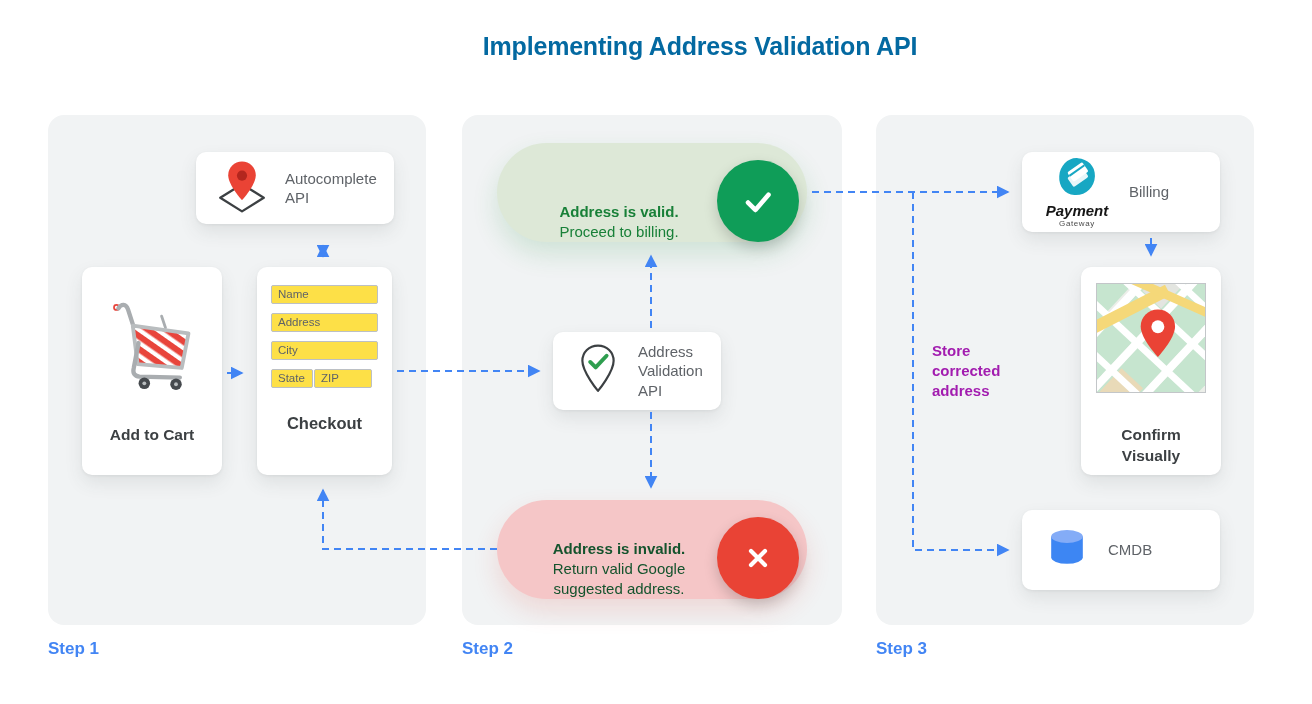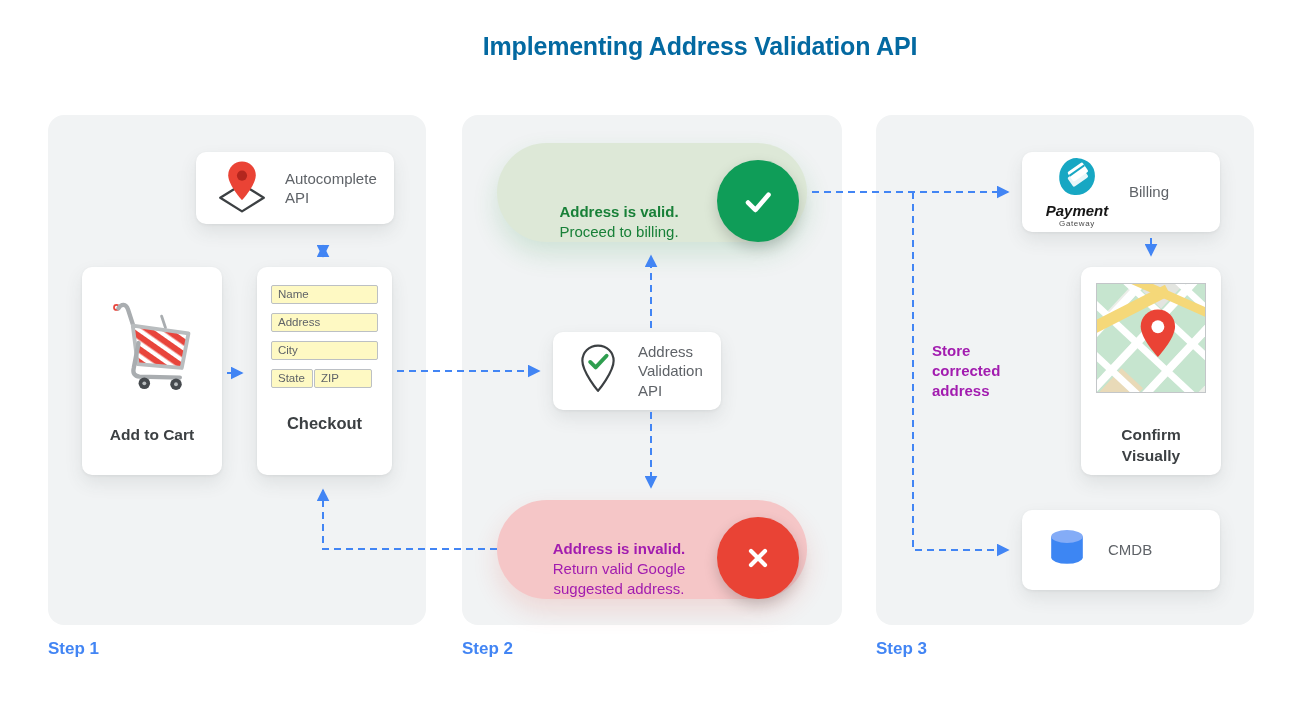--- a/index.html
+++ b/index.html
@@ -42,21 +42,21 @@
 
   #addtocart-card { left:82px; top:267px; width:140px; height:208px; text-align:center; padding-top:28px; }
   #addtocart-card .big-label { margin-top:30px; }
   .big-label { font-size:15.5px; font-weight:700; color:#3c4043; line-height:1.35; }
 
   #checkout-card { left:257px; top:267px; width:135px; height:208px; padding:18px 14px 0 14px; }
   .field-rows { display:flex; flex-direction:column; gap:9px; }
   .field-row { display:flex; gap:1px; }
   .input-box {
     height:19px; line-height:17px; border:1px solid #bcc0c4; border-radius:2px;
-    background:#fef9c3; font-size:11.5px; color:#5f6368; padding-left:6px;
+    background:#fde047; font-size:11.5px; color:#5f6368; padding-left:6px;
   }
   .input-full { width:107px; }
   .input-state { width:42px; }
   .input-zip { width:58px; }
   #checkout-card .big-label { text-align:center; margin-top:24px; font-size:16.5px; }
 
   
   .pill {
     position:absolute; width:310px; height:99px; border-radius:50px;
     display:flex; align-items:flex-end;
@@ -64,21 +64,21 @@
   #valid-pill {
     left:497px; top:143px; background:#dde8d7;
     box-shadow:0 12px 26px rgba(30,142,62,.16);
   }
   #invalid-pill {
     left:497px; top:500px; background:#f5c6c7;
     box-shadow:0 12px 26px rgba(217,48,37,.14);
   }
   .pill-text { flex:1; text-align:center; padding:0 4px 0 28px; font-size:15px; line-height:20px; }
   #valid-pill .pill-text { color:#188038; }
-  #invalid-pill .pill-text { color:#a21caf; }
+  #invalid-pill .pill-text { color:#14532d; }
   .pill-title { font-weight:700; }
   .status-circle {
     width:82px; height:82px; border-radius:50%; margin-right:8px; flex:0 0 auto;
     display:flex; align-items:center; justify-content:center;
     box-shadow:0 6px 14px rgba(0,0,0,.18);
   }
   #check-circle { background:#0f9d58; }
   #cross-circle { background:#e94335; }
 
   #validation-card { left:553px; top:332px; width:168px; height:78px; padding-left:20px; gap:15px; }

